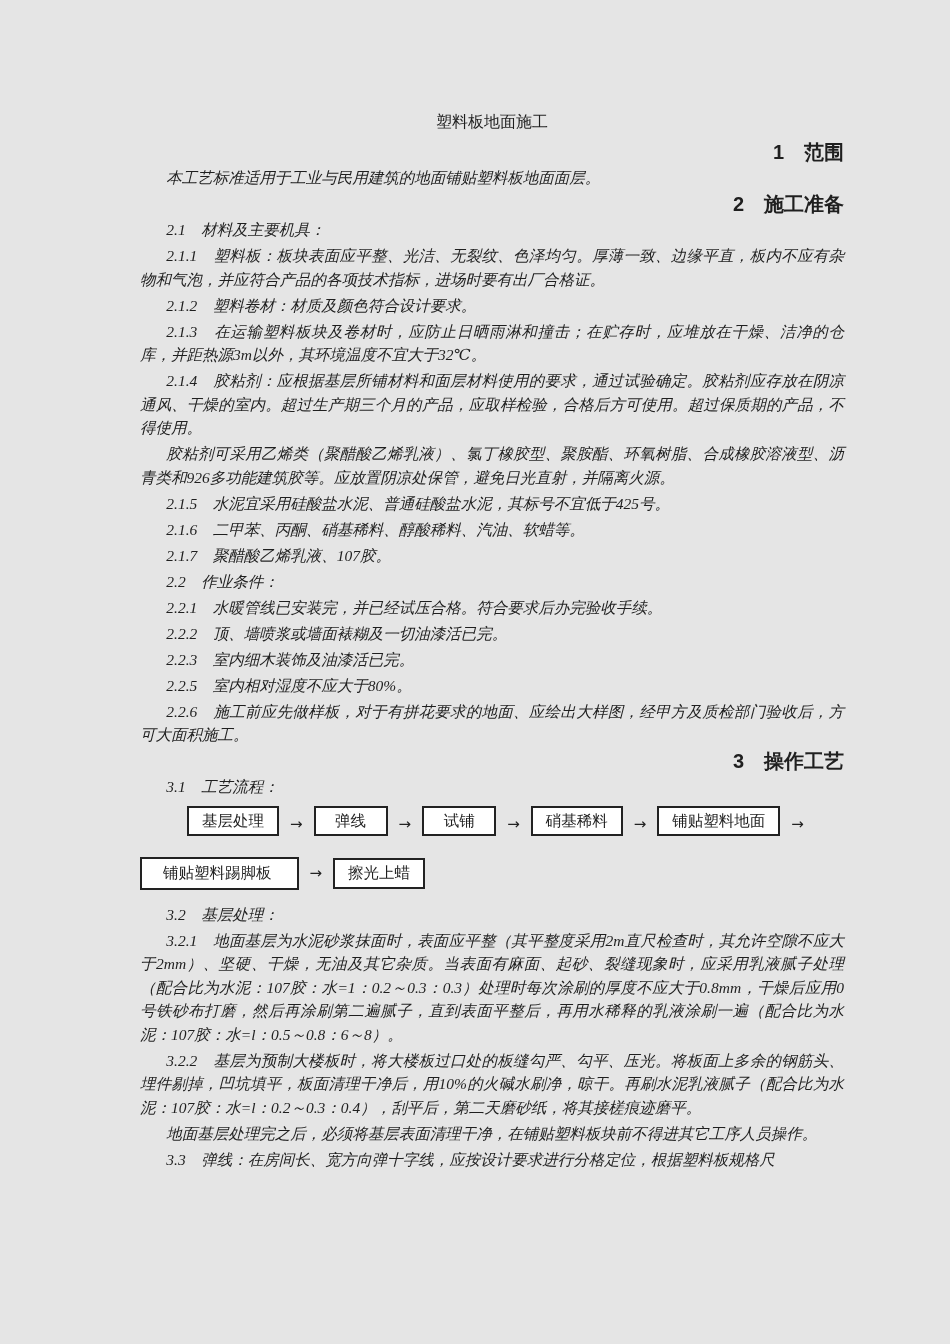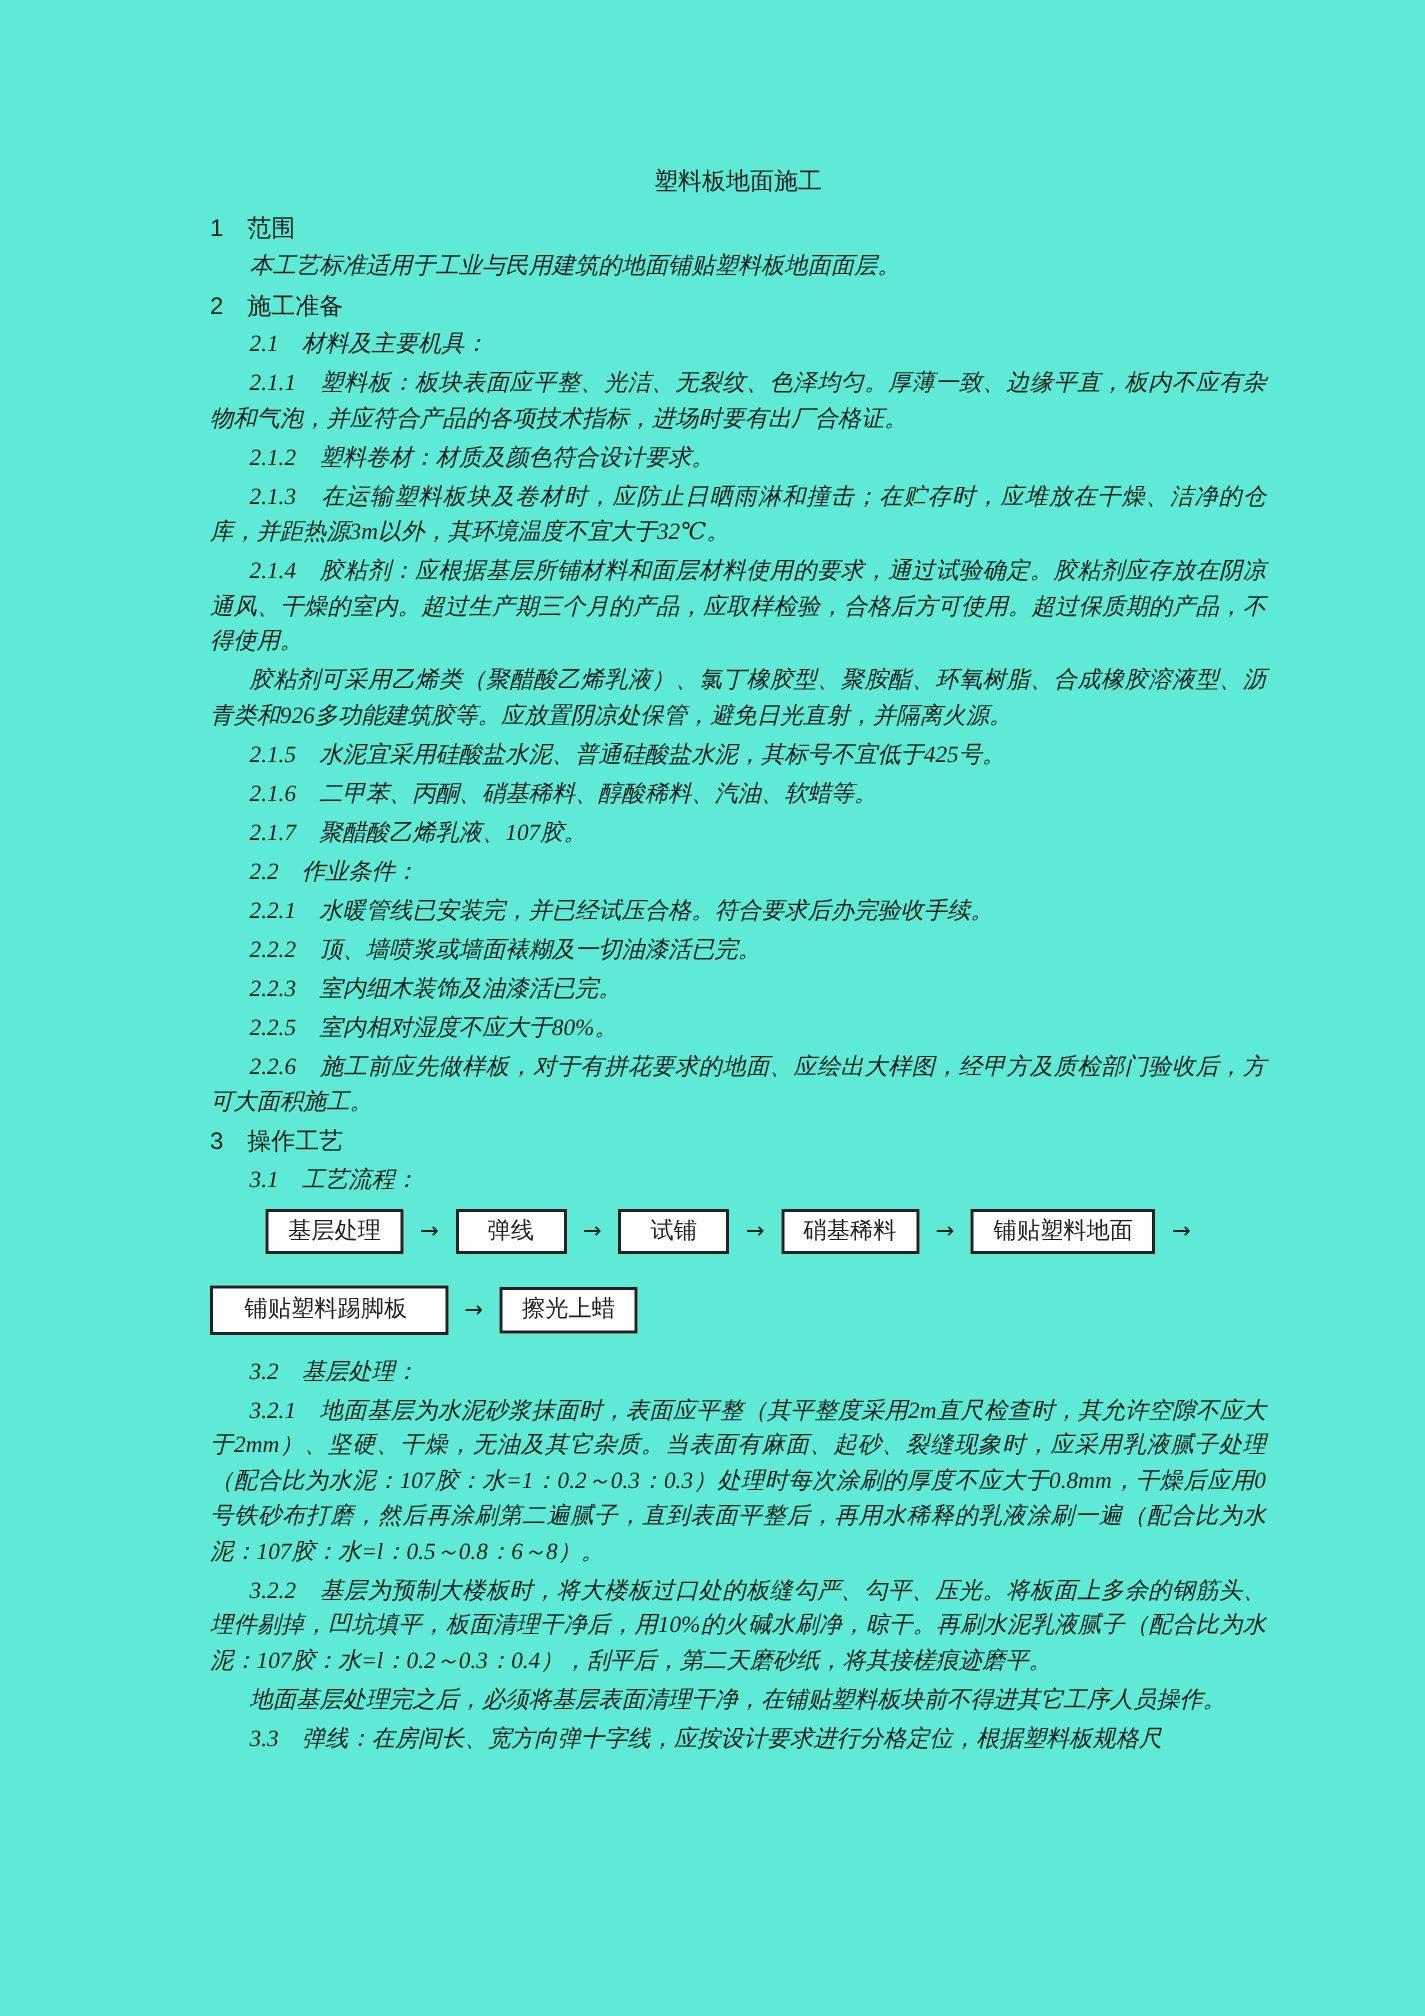--- a/index.html
+++ b/index.html
@@ -1,20 +1,20 @@
 <!DOCTYPE html>
 <html lang="zh"><head>
 <meta charset="utf-8">
 <style>
   html, body { margin: 0; padding: 0; background: #ffffff; }
   .page {
     position: relative;
     width: 950px;
     height: 1344px;
-    background: #5eead4;
+    background: #e5e5e5;
     overflow: hidden;
   }
   .content {
     position: absolute;
     left: 140px;
     top: 110px;
     width: 704px;
     color: #1f1f1f;
     font-family: "Liberation Serif", "DejaVu Serif", serif;
     font-size: 15.5px;
@@ -22,37 +22,37 @@
     text-align: justify;
   }
   .doc-title {
     text-align: center;
     font-size: 16px;
     margin-bottom: 7px;
     text-indent: 0;
   }
   .h1 {
     font-family: "Liberation Sans", "DejaVu Sans", sans-serif;
-    font-weight: normal;
-    font-size: 16px;
+    font-weight: bold;
+    font-size: 20px;
     margin: 3px 0 2px 0;
-    text-align: left;
+    text-align: right;
   }
   .para {
     text-indent: 1.7em;
     margin: 0 0 2.5px 0;
     font-style: italic;
   }
   .flow-row {
     display: flex;
     align-items: center;
     gap: 11px;
     text-indent: 0;
   }
-  .flow-row.row1 { margin: 7px 0 0 37px; }
+  .flow-row.row1 { margin: 7px 0 0 47px; align-items: flex-end; }
   .flow-row.row2 { margin: 21px 0 13px 0; }
   .flow-box {
     border: 2px solid #222222;
     padding: 1px 13px 2px 13px;
     min-width: 44px;
     text-align: center;
     white-space: nowrap;
     background: #ffffff;
   }
   .flow-row.row2 .flow-box:first-child { padding: 2px 25px 3px 21px; }

